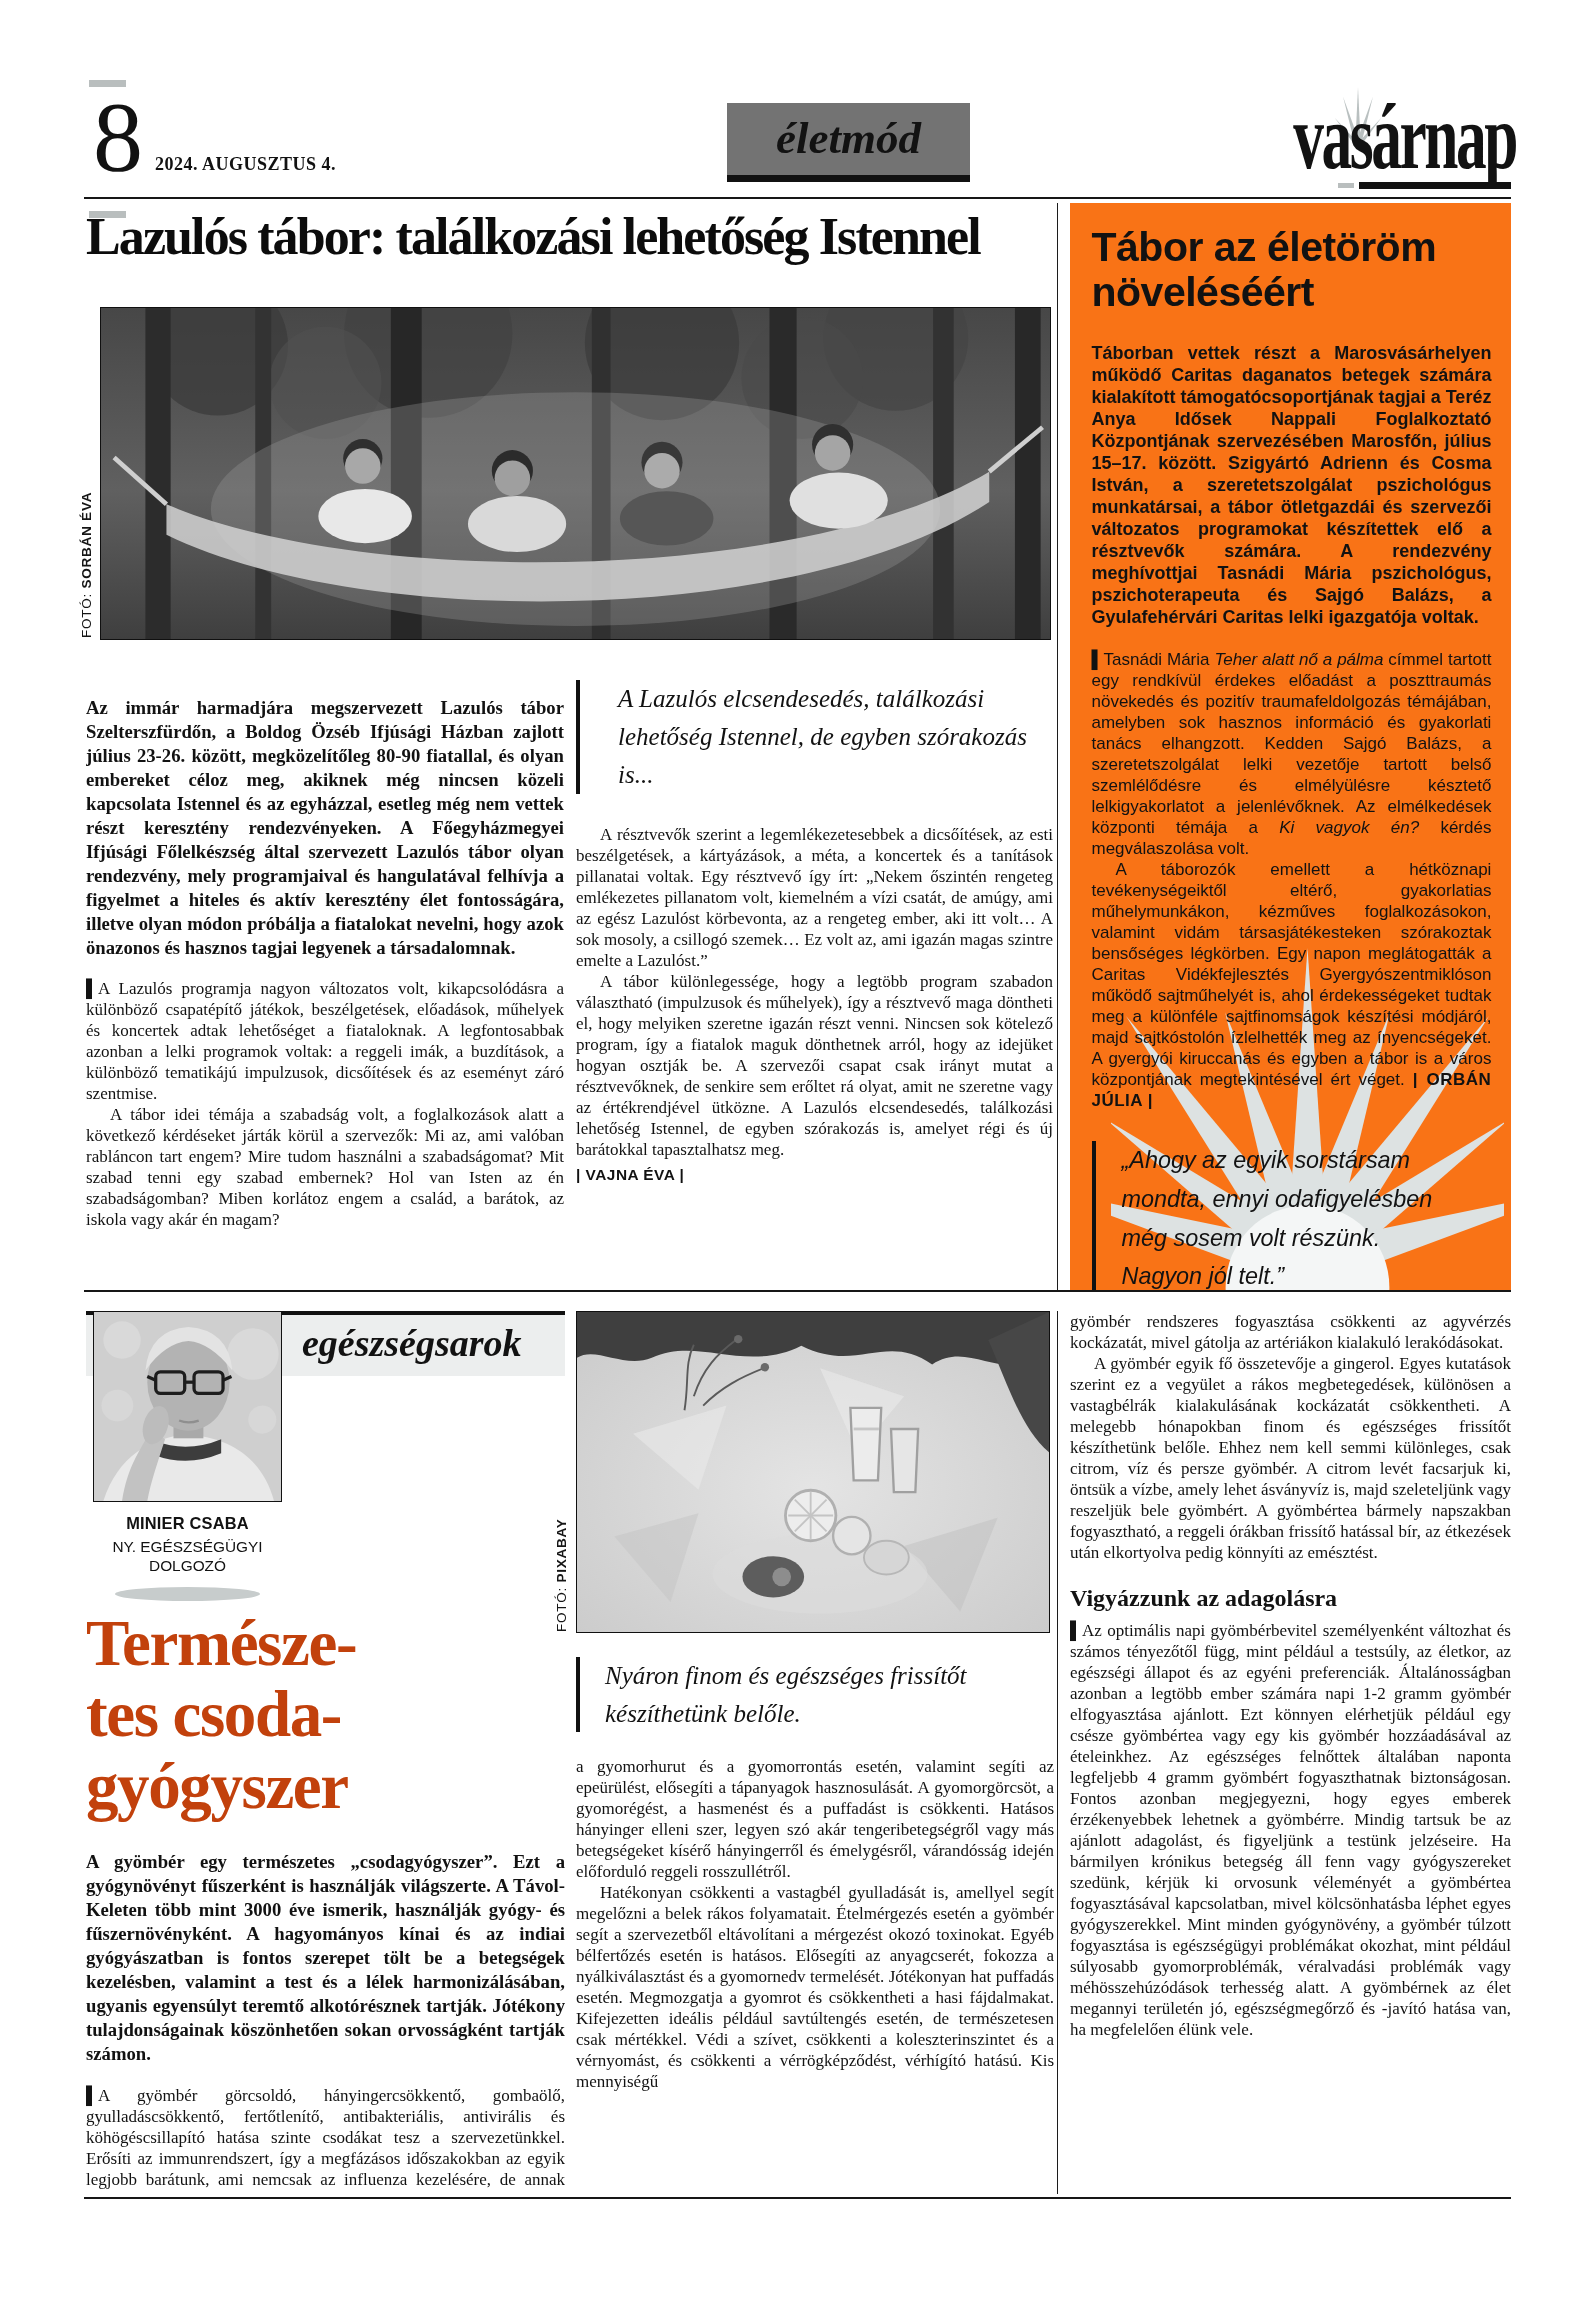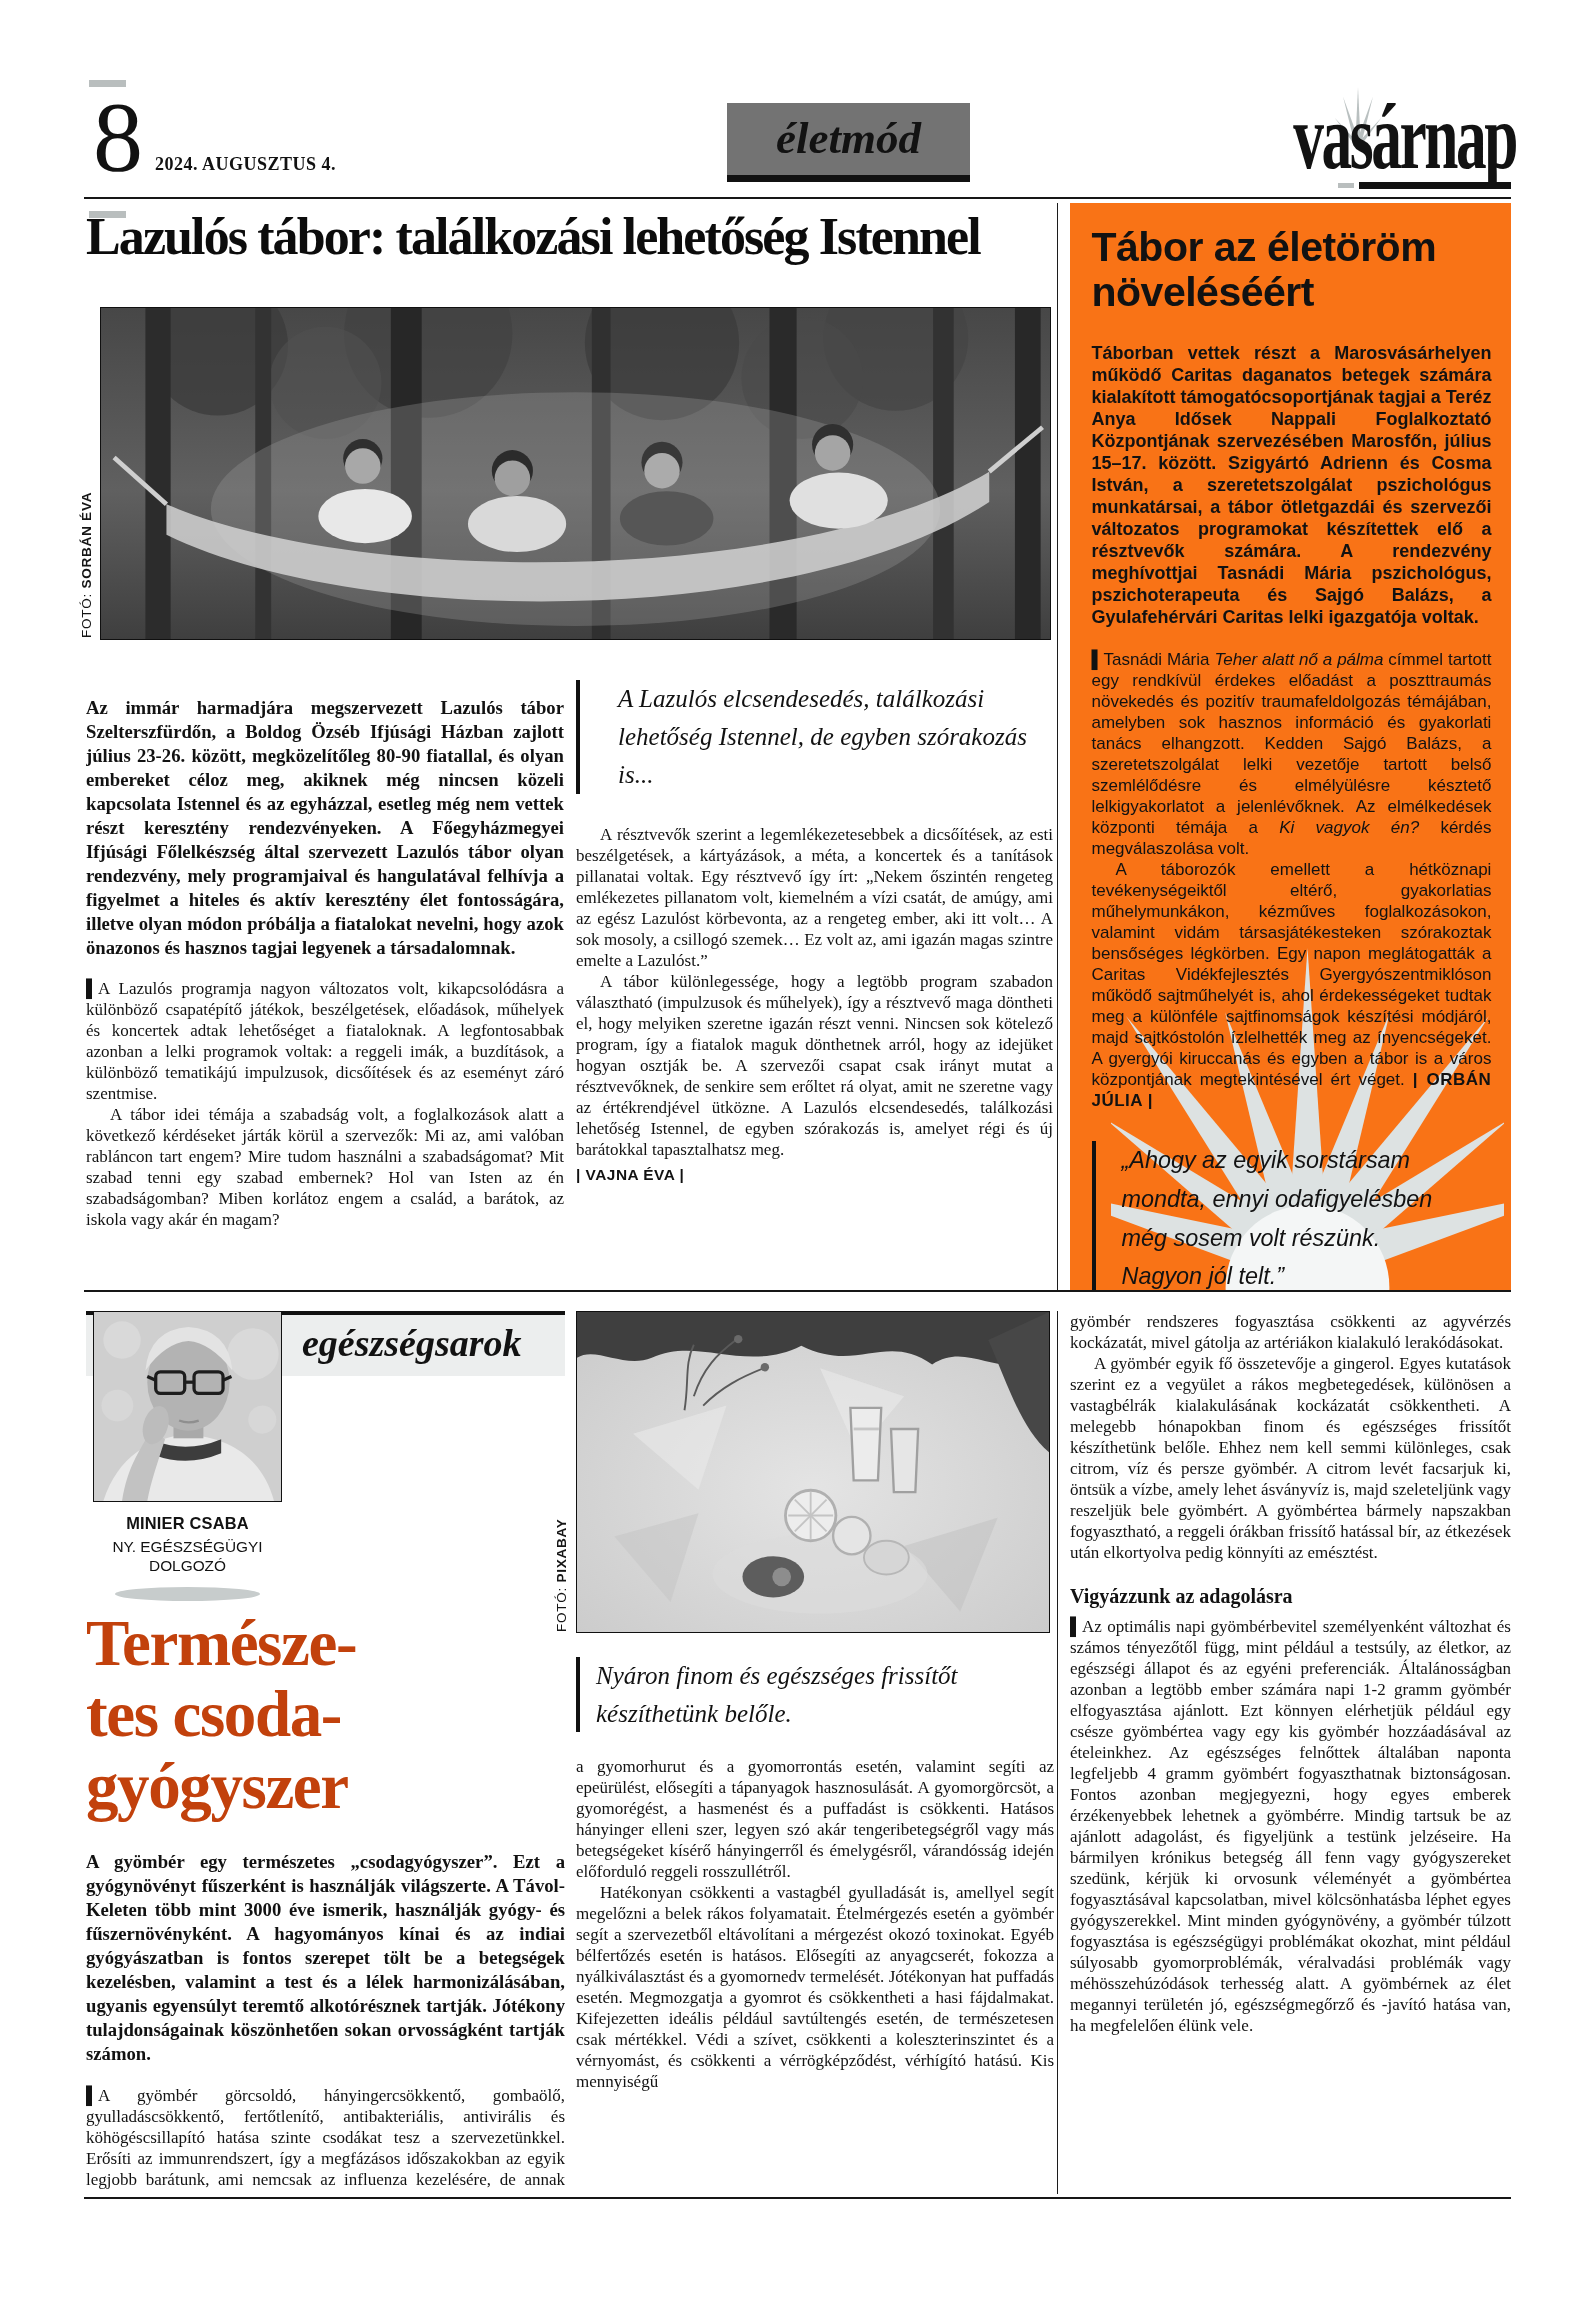--- a/index.html
+++ b/index.html
@@ -68,25 +68,25 @@
   #cell1{position:absolute;left:86px;top:1311px;width:479px;height:882px;overflow:hidden;}
   .author-block{float:left;width:203px;margin:0 13px 6.5px 0;text-align:center;}
   #authorphoto{width:187px;height:189px;border:1.4px solid #111;background:#ccc;margin:0 auto;}
   .cap1{font-family:"Liberation Sans",sans-serif;font-weight:bold;font-size:16.4px;margin-top:12px;letter-spacing:0.2px;}
   .cap2{font-family:"Liberation Sans",sans-serif;font-size:15.4px;margin-top:3.7px;line-height:1.25;}
   .capshadow{width:145px;height:14px;border-radius:50%;background:#c7cccc;margin:12px auto 0;}
   .kicker-box{height:55px;background:#eceeee;border-top:4.2px solid #111;padding:5.6px 0 0 17px;}
   .kicker-box .t{font-style:italic;font-weight:bold;font-size:38px;}
   .hl-head{margin-top:25px;font-size:65px;line-height:1.1;font-weight:bold;letter-spacing:-1.4px;color:#c2410c;}
   .hl-lead{margin-top:28px;font-weight:bold;font-size:18.7px;line-height:24px;text-align:justify;hyphens:auto;}
-  .h2{font-size:20px;font-weight:bold;margin:21.5px 0 8.4px 0;}
+  .h2{font-size:24px;font-weight:bold;margin:21.5px 0 8.4px 0;}
 
   #photo2{left:576px;top:1311px;width:472px;height:320px;}
   #cell2{position:absolute;left:576px;top:1649px;width:478px;height:545px;overflow:hidden;}
-  .mcaption{border-left:4.7px solid #111;padding-left:16px;margin:8.4px 0 23.4px 0;
+  .mcaption{border-left:4.7px solid #111;padding-left:25px;margin:8.4px 0 23.4px 0;
             font-style:italic;font-size:25px;line-height:1.5;width:421px;}
 
   #cell3{position:absolute;left:1070px;top:1311px;width:441px;height:882px;overflow:hidden;}
 </style>
 </head>
 <body>
 
 <div class="page">
 
   <div id="hdr-bar1" class="hbar"></div>

